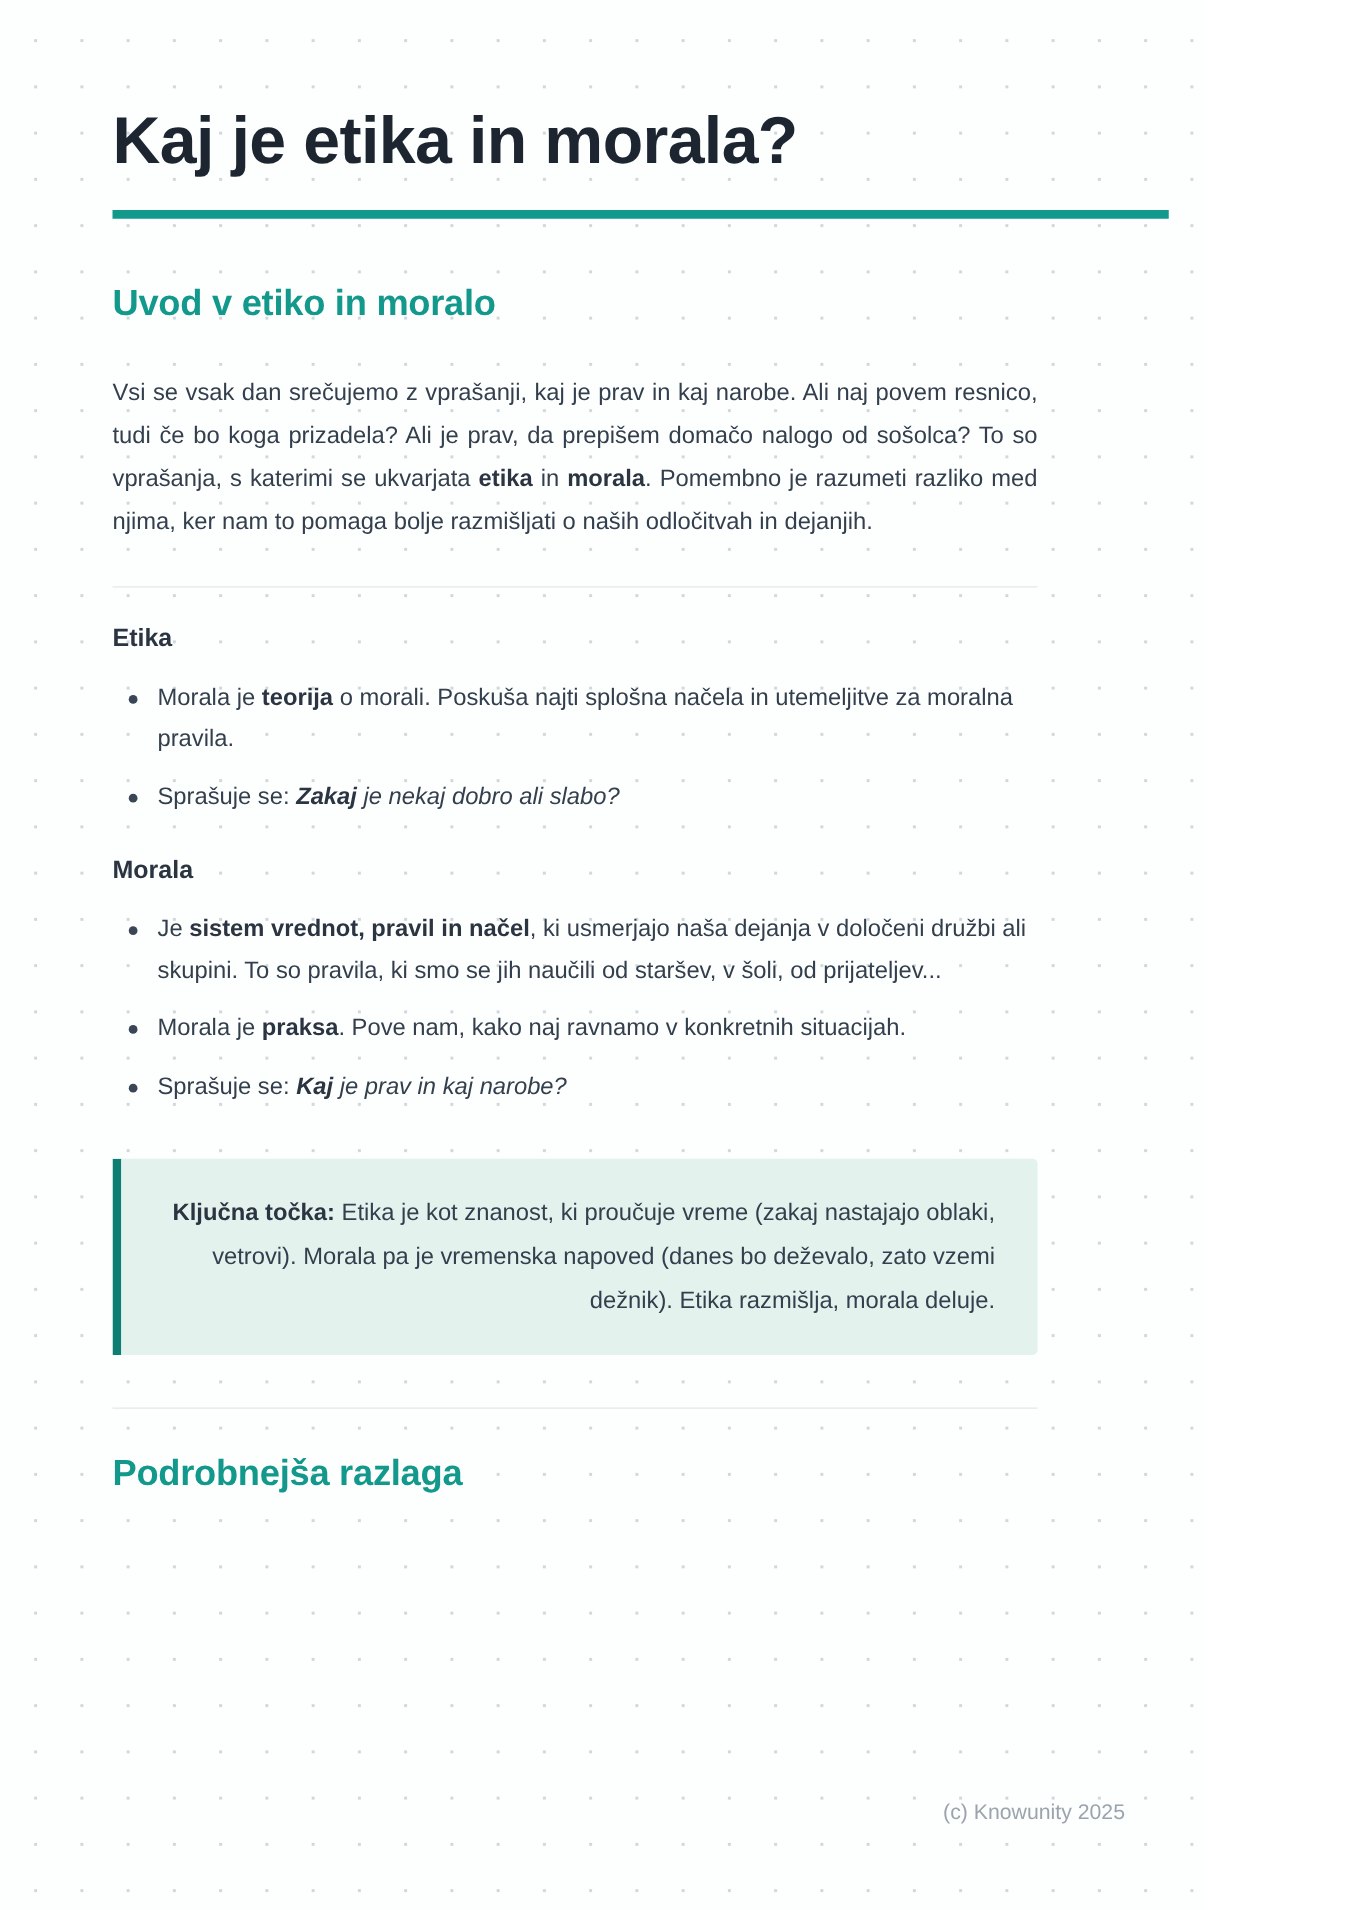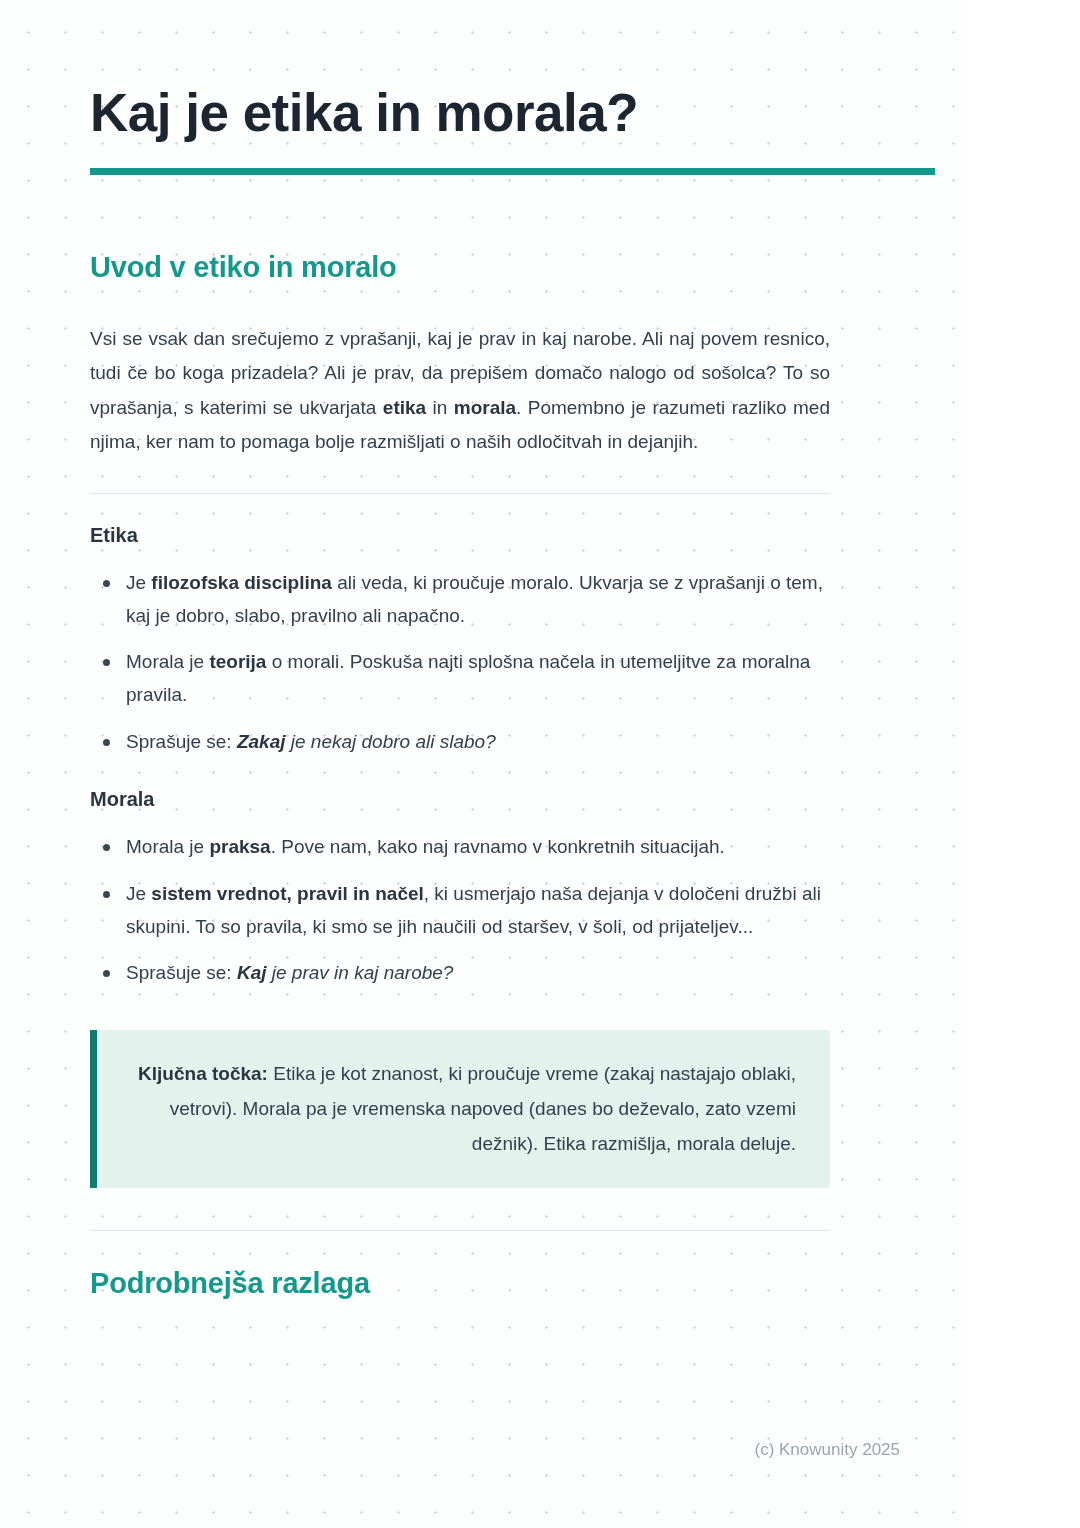--- a/index.html
+++ b/index.html
@@ -50,21 +50,21 @@
     height: 7px;
     background: #12998b;
   }
 
   h2.section-heading {
     color: #12998b;
     font-size: 29px;
     font-weight: bold;
     letter-spacing: -0.2px;
   }
-  h2.mt-intro    { margin-top: 76px; }
+  h2.mt-intro    { margin-top: 52px; }
   h2.mt-section  { margin-top: 36px; }
 
   h3.subheading {
     margin-top: 30px;
     font-size: 20px;
     font-weight: bold;
     color: #2b3542;
   }
 
   p.para {
@@ -150,30 +150,29 @@
     <h2 class="section-heading mt-intro">Uvod v etiko in moralo</h2>
 
     <p class="para justify"><span>Vsi se vsak dan srečujemo z vprašanji, kaj je prav in kaj narobe. Ali naj povem resnico, tudi če bo koga prizadela? Ali je prav, da prepišem domačo nalogo od sošolca? To so vprašanja, s katerimi se ukvarjata </span><strong>etika</strong><span> in </span><strong>morala</strong><span>. Pomembno je razumeti razliko med njima, ker nam to pomaga bolje razmišljati o naših odločitvah in dejanjih.</span></p>
 
     <hr class="divider">
 
 
     <h3 class="subheading">Etika</h3>
 
     <ul class="bullets">
-      <li><span>Je </span><strong>filozofska disciplina</strong><span> ali veda, ki proučuje moralo. Ukvarja se z vprašanji o tem, kaj je dobro, slabo, pravilno ali napačno.</span></li>
       <li><span>Morala je </span><strong>teorija</strong><span> o morali. Poskuša najti splošna načela in utemeljitve za moralna pravila.</span></li>
       <li><span>Sprašuje se: </span><strong class="it">Zakaj</strong><span class="it"> je nekaj dobro ali slabo?</span></li>
     </ul>
 
     <h3 class="subheading">Morala</h3>
 
     <ul class="bullets">
+      <li><span>Je </span><strong>sistem vrednot, pravil in načel</strong><span>, ki usmerjajo naša dejanja v določeni družbi ali skupini. To so pravila, ki smo se jih naučili od staršev, v šoli, od prijateljev...</span></li>
       <li><span>Morala je </span><strong>praksa</strong><span>. Pove nam, kako naj ravnamo v konkretnih situacijah.</span></li>
-      <li><span>Je </span><strong>sistem vrednot, pravil in načel</strong><span>, ki usmerjajo naša dejanja v določeni družbi ali skupini. To so pravila, ki smo se jih naučili od staršev, v šoli, od prijateljev...</span></li>
       <li><span>Sprašuje se: </span><strong class="it">Kaj</strong><span class="it"> je prav in kaj narobe?</span></li>
     </ul>
 
     <div class="callout">
       <p><strong>Ključna točka:</strong><span> Etika je kot znanost, ki proučuje vreme (zakaj nastajajo oblaki, vetrovi). Morala pa je vremenska napoved (danes bo deževalo, zato vzemi dežnik). Etika razmišlja, morala deluje.</span></p>
     </div>
 
     <hr class="divider mt-lg">
 
     <h2 class="section-heading mt-section">Podrobnejša razlaga</h2>

